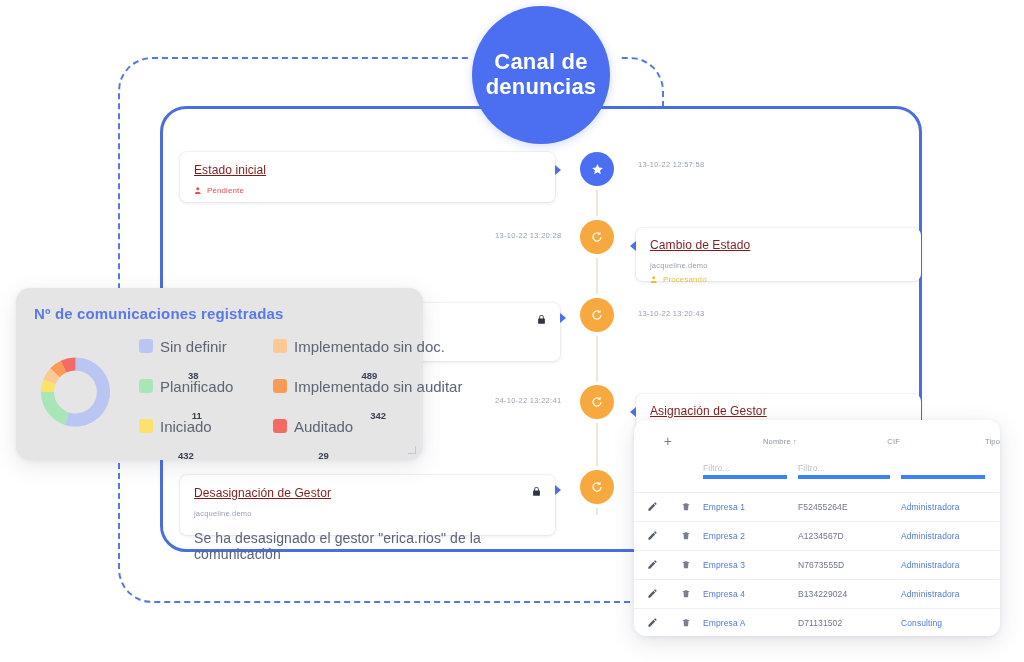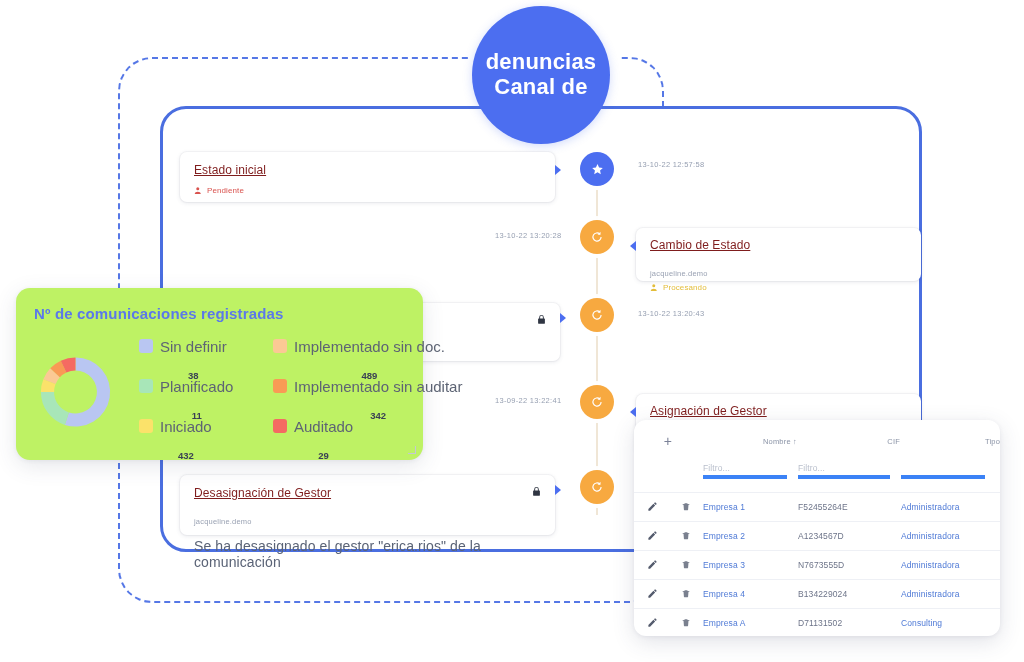--- a/index.html
+++ b/index.html
@@ -72,21 +72,21 @@
 
   
   .tl-card{
     position:absolute;
     background:#ffffff;
     border-radius:7px;
     box-shadow:0 1px 4px rgba(60,70,100,.13), 0 0 0 1px rgba(60,70,100,.045);
     box-sizing:border-box;
   }
   .tl-card .t-title{font-size:12px;color:#7f1d1d;letter-spacing:.1px;text-decoration:underline;}
-  .tl-card .t-user{font-size:7.5px;color:#9aa2b3;margin-top:17px;letter-spacing:.2px;}
+  .tl-card .t-user{font-size:7.5px;color:#9aa2b3;margin-top:9px;letter-spacing:.2px;}
   .tl-card .t-body{font-size:14px;color:#5a6376;margin-top:12px;letter-spacing:.1px;}
   .t-status{display:flex;align-items:center;gap:4px;margin-top:9px;font-size:8px;letter-spacing:.1px;}
   .t-status.red{color:#d9534f;align-items:flex-end;}
   .t-status.yellow{color:#e3bd3a;}
   .arrow-left{
     position:absolute;width:0;height:0;
     border-top:5px solid transparent;border-bottom:5px solid transparent;
   }
   .arrow-right{
     position:absolute;width:0;height:0;
@@ -97,21 +97,21 @@
   .ts{
     position:absolute;
     font-size:7.5px;color:#97a0b2;letter-spacing:.3px;white-space:nowrap;
   }
 
   
   .donut-card{
     position:absolute;
     left:16px;top:288px;
     width:407px;height:172px;
-    background:#bef264;
+    background:#e5e5e5;
     border-radius:14px;
     box-shadow:0 6px 22px rgba(60,70,100,.13), 0 1px 4px rgba(60,70,100,.07);
     box-sizing:border-box;
     padding:17px 18px 0 18px;
   }
   .donut-title{
     font-size:15px;font-weight:bold;color:#5b78ea;letter-spacing:.15px;
   }
   .donut-wrap{display:flex;margin-top:10px;}
   .legend{
@@ -165,22 +165,22 @@
 <body>
 
 <div id="stage">
 
   <div class="dashed-frame"></div>
   <div class="solid-frame"></div>
   <div class="frame-mask-top"></div>
 
   <div class="badge-circle">
     <div>
+      <div>Canal de</div>
       <div>denuncias</div>
-      <div>Canal de</div>
     </div>
   </div>
 
   <div class="spine"></div>
 
   <div class="node star">
     <svg width="13" height="13" viewBox="0 0 24 24">
       <path fill="#ffffff" d="M12 2l2.9 6.3 6.9.8-5.1 4.7 1.4 6.8L12 17.2 5.9 20.6l1.4-6.8L2.2 9.1l6.9-.8z"></path>
     </svg>
   </div>
@@ -246,21 +246,21 @@
     </svg>
     <div class="arrow-right" style="left:260px;top:10px;border-left:6px solid #4c6ef0;"></div>
   </div>
   <div class="ts" style="left:638px;top:309px;">13-10-22 13:20:43</div>
 
   <div class="tl-card" style="left:636px;top:394px;width:285px;height:60px;padding:10px 14px;">
     <div class="t-title">Asignación de Gestor</div>
     <div class="t-user">jacqueline.demo</div>
     <div class="arrow-left" style="left:-6px;top:13px;border-right:6px solid #4c6ef0;"></div>
   </div>
-  <div class="ts" style="left:495px;top:396px;">13-09-22 13:22:41</div>
+  <div class="ts" style="left:495px;top:396px;">24-10-22 13:22:41</div>
 
   <div class="tl-card" style="left:180px;top:475px;width:375px;height:60px;padding:11px 14px;">
     <div class="t-title">Desasignación de Gestor</div>
     <div class="t-user">jacqueline.demo</div>
     <div class="t-body">Se ha desasignado el gestor "erica.rios" de la comunicación</div>
     <svg class="lock" width="11" height="11" viewBox="0 0 24 24">
       <path fill="#2f3542" d="M7 10V7a5 5 0 0 1 10 0v3h1.4a1 1 0 0 1 1 1v9a1 1 0 0 1-1 1H5.6a1 1 0 0 1-1-1v-9a1 1 0 0 1 1-1zm2 0h6V7a3 3 0 0 0-6 0z"></path>
     </svg>
     <div class="arrow-right" style="left:375px;top:10px;border-left:6px solid #4c6ef0;"></div>
   </div>

